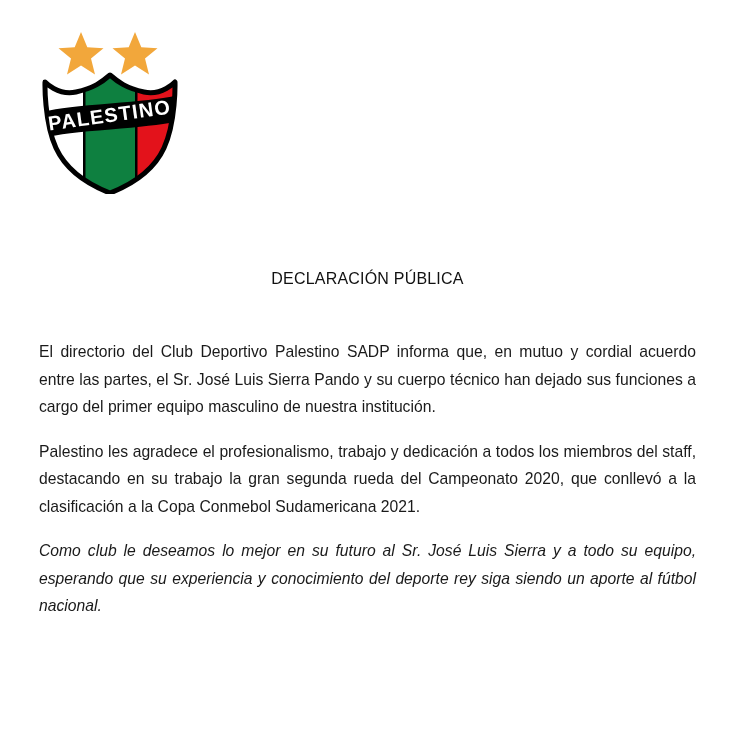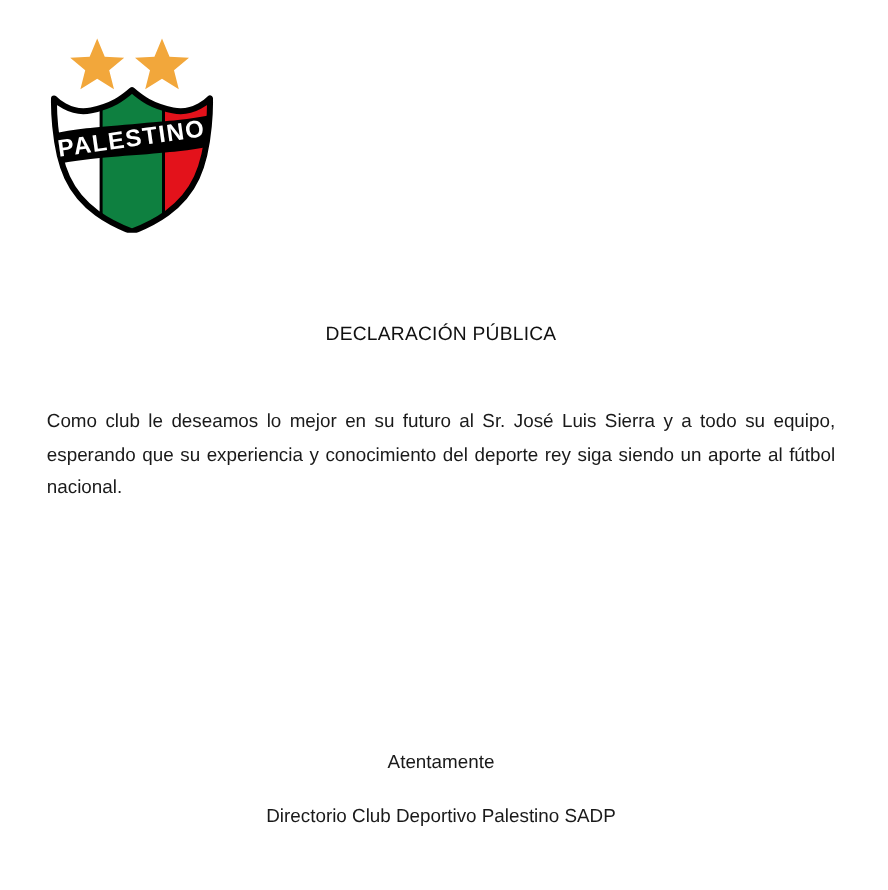--- a/index.html
+++ b/index.html
@@ -73,20 +73,21 @@
   .para {
     text-align: justify;
     text-justify: inter-word;
     font-size: 15.7px;
     line-height: 27.5px;
     color: #1a1a1a;
     margin: 0 0 17px 0;
   }
   .para:last-child {
     margin-bottom: 16px;
+    font-style: italic;
   }
 
   
   .signature {
     position: absolute;
     left: 39px;
     top: 622px;
     width: 657px;
     text-align: center;
   }
@@ -143,21 +144,19 @@
       <path d="M4,88 C40,78 106,80 146,70 L146,93 C106,103 40,101 4,111 Z" fill="none" stroke="#000000" stroke-width="3" clip-path="url(#shieldClip)"></path>
 
       <text x="74" y="96" font-family="'Liberation Sans', sans-serif" font-size="20" font-weight="bold" fill="#ffffff" text-anchor="middle" letter-spacing="1.2" transform="rotate(-8 74 92)">PALESTINO</text>
     </svg>
   </div>
 
 
   <div class="doc-title">DECLARACIÓN PÚBLICA</div>
 
   <div class="body-block">
+    <p class="para">El directorio del Club Deportivo Palestino SADP informa que, en mutuo y cordial acuerdo entre las partes, el Sr. José Luis Sierra Pando y su cuerpo técnico han dejado sus funciones a cargo del primer equipo masculino de nuestra institución.</p>
+    <p class="para">Palestino les agradece el profesionalismo, trabajo y dedicación a todos los miembros del staff, destacando en su trabajo la gran segunda rueda del Campeonato 2020, que conllevó a la clasificación a la Copa Conmebol Sudamericana 2021.</p>
     <p class="para">Como club le deseamos lo mejor en su futuro al Sr. José Luis Sierra y a todo su equipo, esperando que su experiencia y conocimiento del deporte rey siga siendo un aporte al fútbol nacional.</p>
   </div>
 
-  <div class="signature">
-    <div class="sig-line sig-closing">Atentamente</div>
-    <div class="sig-line">Directorio Club Deportivo Palestino SADP</div>
-  </div>
 
 </div>
 
 </body></html>

